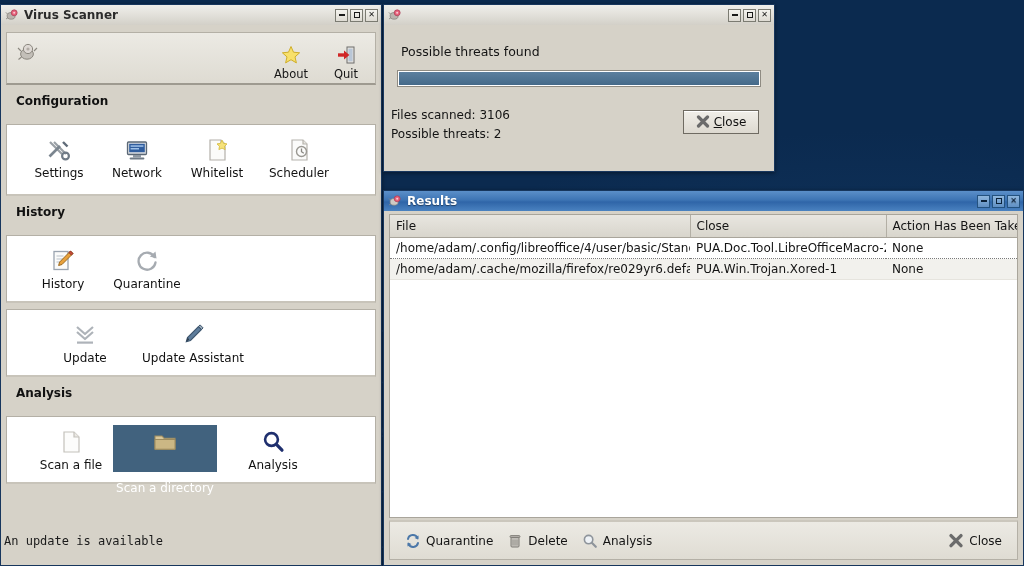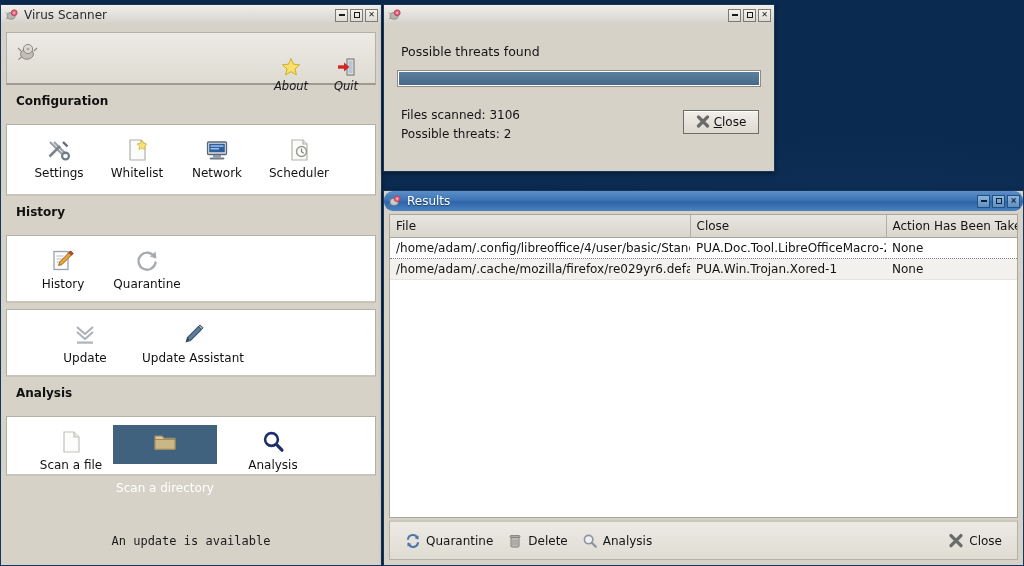--- a/index.html
+++ b/index.html
@@ -12,68 +12,68 @@
   
   #desktop{position:absolute;inset:0;background:#0b2a4f;overflow:hidden;}
   #desktop .glow{position:absolute;inset:0;
     background:radial-gradient(ellipse 900px 500px at 85% 85%, #16406e 0%, rgba(11,42,79,0) 70%);}
   #desktop svg{position:absolute;inset:0;width:100%;height:100%;}
 
   
   .win{position:absolute;border:1px solid #17365d;box-sizing:border-box;
        background:#d6d2c8;box-shadow:0 1px 4px rgba(0,0,0,.45);}
   .tbar{height:20px;display:flex;align-items:center;padding:0 3px 0 4px;box-sizing:border-box;
-        font-weight:normal;font-size:12px;}
+        font-weight:bold;font-size:12px;}
   .tbar.active{background:linear-gradient(to bottom,#5b8fc9 0%,#3d74b4 45%,#2f65a8 55%,#4a82c0 100%);
-        color:#ffffff;text-shadow:0 1px 1px rgba(0,0,0,.45);border-radius:9px;}
+        color:#ffffff;text-shadow:0 1px 1px rgba(0,0,0,.45);}
   .tbar.inactive{background:linear-gradient(to bottom,#efeeea 0%,#e2e0da 50%,#d3d0c8 100%);
         color:#2b2b2b;}
   .tbar .ticon{width:14px;height:14px;margin-right:5px;flex:0 0 auto;}
   .tbar .ttxt{flex:1 1 auto;white-space:nowrap;overflow:hidden;}
   .wbtns{display:flex;gap:2px;align-items:center;}
   .wbtn{width:13px;height:13px;border:1px solid #7b7b72;background:linear-gradient(to bottom,#f4f3ef,#dedbd3);
         display:flex;align-items:center;justify-content:center;font-size:8px;line-height:1;color:#1a1a1a;
         font-family:"DejaVu Sans",sans-serif;box-sizing:border-box;}
   .tbar.active .wbtn{border:1px solid #24527f;background:linear-gradient(to bottom,#8fb6dd,#5f8fc3);color:#0c2239;}
   .wbtn .mn{display:block;width:6px;height:2px;background:currentColor;}
   .wbtn .mx{display:block;width:6px;height:6px;border:1.5px solid currentColor;box-sizing:border-box;}
 
   
   #mainwin{left:0px;top:4px;width:382px;height:562px;background:#d6d2c8;}
   #mainwin .body{position:absolute;left:3px;right:3px;top:23px;bottom:3px;
       background:#d6d2c8;display:flex;flex-direction:column;}
   .toolbar{margin:4px 2px 0 2px;border:1px solid #b4b0a6;border-bottom:2px solid #9e9a90;
       background:linear-gradient(to bottom,#eceae4,#dedbd2);height:53px;position:relative;box-sizing:border-box;}
   .tb-left{position:absolute;left:10px;top:8px;}
-  .tb-right{position:absolute;right:6px;top:20px;display:flex;align-items:center;height:45px;font-style:italic;}
+  .tb-right{position:absolute;right:6px;top:12px;display:flex;align-items:flex-start;height:45px;}
   .tb-item{display:flex;flex-direction:column;align-items:center;justify-content:flex-end;
       width:46px;padding-bottom:2px;}
   .tb-item .lbl{font-size:11.5px;margin-top:2px;color:#161616;}
   .tb-sep{width:1px;background:#bcb8ae;margin:4px 4px 6px 4px;}
 
   .group{margin:6px 2px 0 2px;}
   .ghdr{font-weight:bold;font-size:12px;padding:3px 2px 16px 10px;color:#111;}
   .gbody{background:#ffffff;border:1px solid #b4b0a6;border-bottom:2px solid #c8c4ba;
       padding:8px 0 10px 0;display:flex;box-sizing:border-box;}
   .gitem{display:flex;flex-direction:column;align-items:center;justify-content:flex-start;
       padding:4px 6px 4px 6px;box-sizing:border-box;}
   .gitem .lbl{font-size:12px;margin-top:3px;color:#121212;white-space:nowrap;}
   .gitem.sel{background:#41627e;color:#fff;gap:23px;}
   .gitem.sel .lbl{color:#ffffff;}
-  .statusbar{margin-top:auto;text-align:center;font-family:"DejaVu Sans Mono","Liberation Mono",monospace;
+  .statusbar{margin-top:auto;font-family:"DejaVu Sans Mono","Liberation Mono",monospace;
       font-size:12px;color:#1b1b1b;padding:10px 0 14px 0;}
 
   
   #threatwin{left:383px;top:4px;width:392px;height:168px;}
   #threatwin .body{position:absolute;left:3px;right:3px;top:23px;bottom:6px;background:#d6d2c8;}
   #threatwin .msg{position:absolute;left:14px;top:16px;font-size:12.5px;color:#141414;}
   .pbar{position:absolute;left:10px;right:10px;top:42px;height:17px;border:1px solid #8f8b82;
       background:#ffffff;box-sizing:border-box;padding:1px;}
   .pbar .fill{height:100%;background:linear-gradient(to bottom,#5c7f9e,#456a89);}
-  #threatwin .stat{position:absolute;left:14px;font-size:12px;color:#141414;}
+  #threatwin .stat{position:absolute;left:4px;font-size:12px;color:#141414;}
   #threatwin .s1{top:80px;}
   #threatwin .s2{top:99px;}
   .btn{border:1px solid #6f6b62;background:linear-gradient(to bottom,#f1efe9,#ddd9d0);
       box-shadow:inset 0 1px 0 #fff;display:flex;align-items:center;justify-content:center;
       gap:4px;font-size:12px;color:#101010;box-sizing:border-box;cursor:default;}
   #closebtn{position:absolute;right:12px;top:82px;width:76px;height:24px;}
   .mnem{text-decoration:underline;}
 
   
   #reswin{left:383px;top:190px;width:641px;height:376px;}
@@ -192,40 +192,40 @@
               <path d="M3.5 19.5 L14 9" stroke="#7b858f" stroke-width="2.6" fill="none"></path>
               <circle cx="19.5" cy="19" r="3.4" fill="none" stroke="#6f7a86" stroke-width="2.2"></circle>
               <path d="M17 5 l4.5 4.5" stroke="#5f6b78" stroke-width="2.4" fill="none"></path>
             </svg>
           </span>
           <span class="lbl">Settings</span>
         </div>
         <div class="gitem" style="width:80px;">
           <span class="ico">
             <svg width="26" height="26" viewBox="0 0 26 26">
-              <path d="M6 3 h11 l4 4 v16 h-15 z" fill="#fbfbfa" stroke="#b3b0aa" stroke-width="1.2"></path>
-              <path d="M17 3 v4 h4" fill="#e7e5df" stroke="#b3b0aa" stroke-width="1.2"></path>
-              <polygon points="18,3.2 19.6,6.4 23,6.9 20.5,9.3 21.1,12.6 18,11.1 14.9,12.6 15.5,9.3 13,6.9 16.4,6.4" fill="#f6e27a" stroke="#d7bd42" stroke-width=".9"></polygon>
-            </svg>
-          </span>
-          <span class="lbl">Whitelist</span>
-        </div>
-        <div class="gitem" style="width:80px;">
-          <span class="ico">
-            <svg width="26" height="26" viewBox="0 0 26 26">
               <rect x="3.5" y="5" width="19" height="12.5" rx="1" fill="#d9dde2" stroke="#5b6876" stroke-width="1.3"></rect>
               <rect x="5.2" y="6.8" width="15.6" height="8.4" fill="#2f5d9e"></rect>
               <rect x="6.6" y="8.3" width="12.8" height="1.5" fill="#9ec1e8"></rect>
               <rect x="6.6" y="11" width="8.4" height="1.5" fill="#9ec1e8"></rect>
               <rect x="9" y="18" width="8" height="2.4" fill="#8e98a3"></rect>
               <rect x="5.6" y="20.4" width="14.8" height="2" rx="1" fill="#6f7a86"></rect>
             </svg>
           </span>
           <span class="lbl">Network</span>
         </div>
+        <div class="gitem" style="width:80px;">
+          <span class="ico">
+            <svg width="26" height="26" viewBox="0 0 26 26">
+              <path d="M6 3 h11 l4 4 v16 h-15 z" fill="#fbfbfa" stroke="#b3b0aa" stroke-width="1.2"></path>
+              <path d="M17 3 v4 h4" fill="#e7e5df" stroke="#b3b0aa" stroke-width="1.2"></path>
+              <polygon points="18,3.2 19.6,6.4 23,6.9 20.5,9.3 21.1,12.6 18,11.1 14.9,12.6 15.5,9.3 13,6.9 16.4,6.4" fill="#f6e27a" stroke="#d7bd42" stroke-width=".9"></polygon>
+            </svg>
+          </span>
+          <span class="lbl">Whitelist</span>
+        </div>
         <div class="gitem" style="width:84px;">
           <span class="ico">
             <svg width="26" height="26" viewBox="0 0 26 26">
               <path d="M6 3 h11 l4 4 v16 h-15 z" fill="#fbfbfa" stroke="#b6b3ad" stroke-width="1.2"></path>
               <path d="M17 3 v4 h4" fill="#e9e7e1" stroke="#b6b3ad" stroke-width="1.2"></path>
               <circle cx="15.5" cy="14.5" r="5" fill="none" stroke="#9a9892" stroke-width="1.4"></circle>
               <path d="M15.5 11.5 v3.2 l2.3 1.6" stroke="#8a8882" stroke-width="1.3" fill="none"></path>
             </svg>
           </span>
           <span class="lbl">Scheduler</span>
@@ -279,21 +279,21 @@
               <path d="M6.3 19.7 l1.2 -4.2 1.9 1.9 z" fill="#2f3f50"></path>
             </svg>
           </span>
           <span class="lbl">Update Assistant</span>
         </div>
       </div>
     </div>
 
     <div class="group">
       <div class="ghdr">Analysis</div>
-      <div class="gbody" style="padding-left:22px;height:60px;">
+      <div class="gbody" style="padding-left:22px;height:68px;">
         <div class="gitem" style="width:84px;">
           <span class="ico">
             <svg width="26" height="26" viewBox="0 0 26 26">
               <path d="M6 3 h10 l5 5 v15 h-15 z" fill="#fcfcfb" stroke="#c4c1bb" stroke-width="1.2"></path>
               <path d="M16 3 v5 h5" fill="#ebe9e4" stroke="#c4c1bb" stroke-width="1.2"></path>
             </svg>
           </span>
           <span class="lbl">Scan a file</span>
         </div>
         <div class="gitem sel" style="width:104px;">

